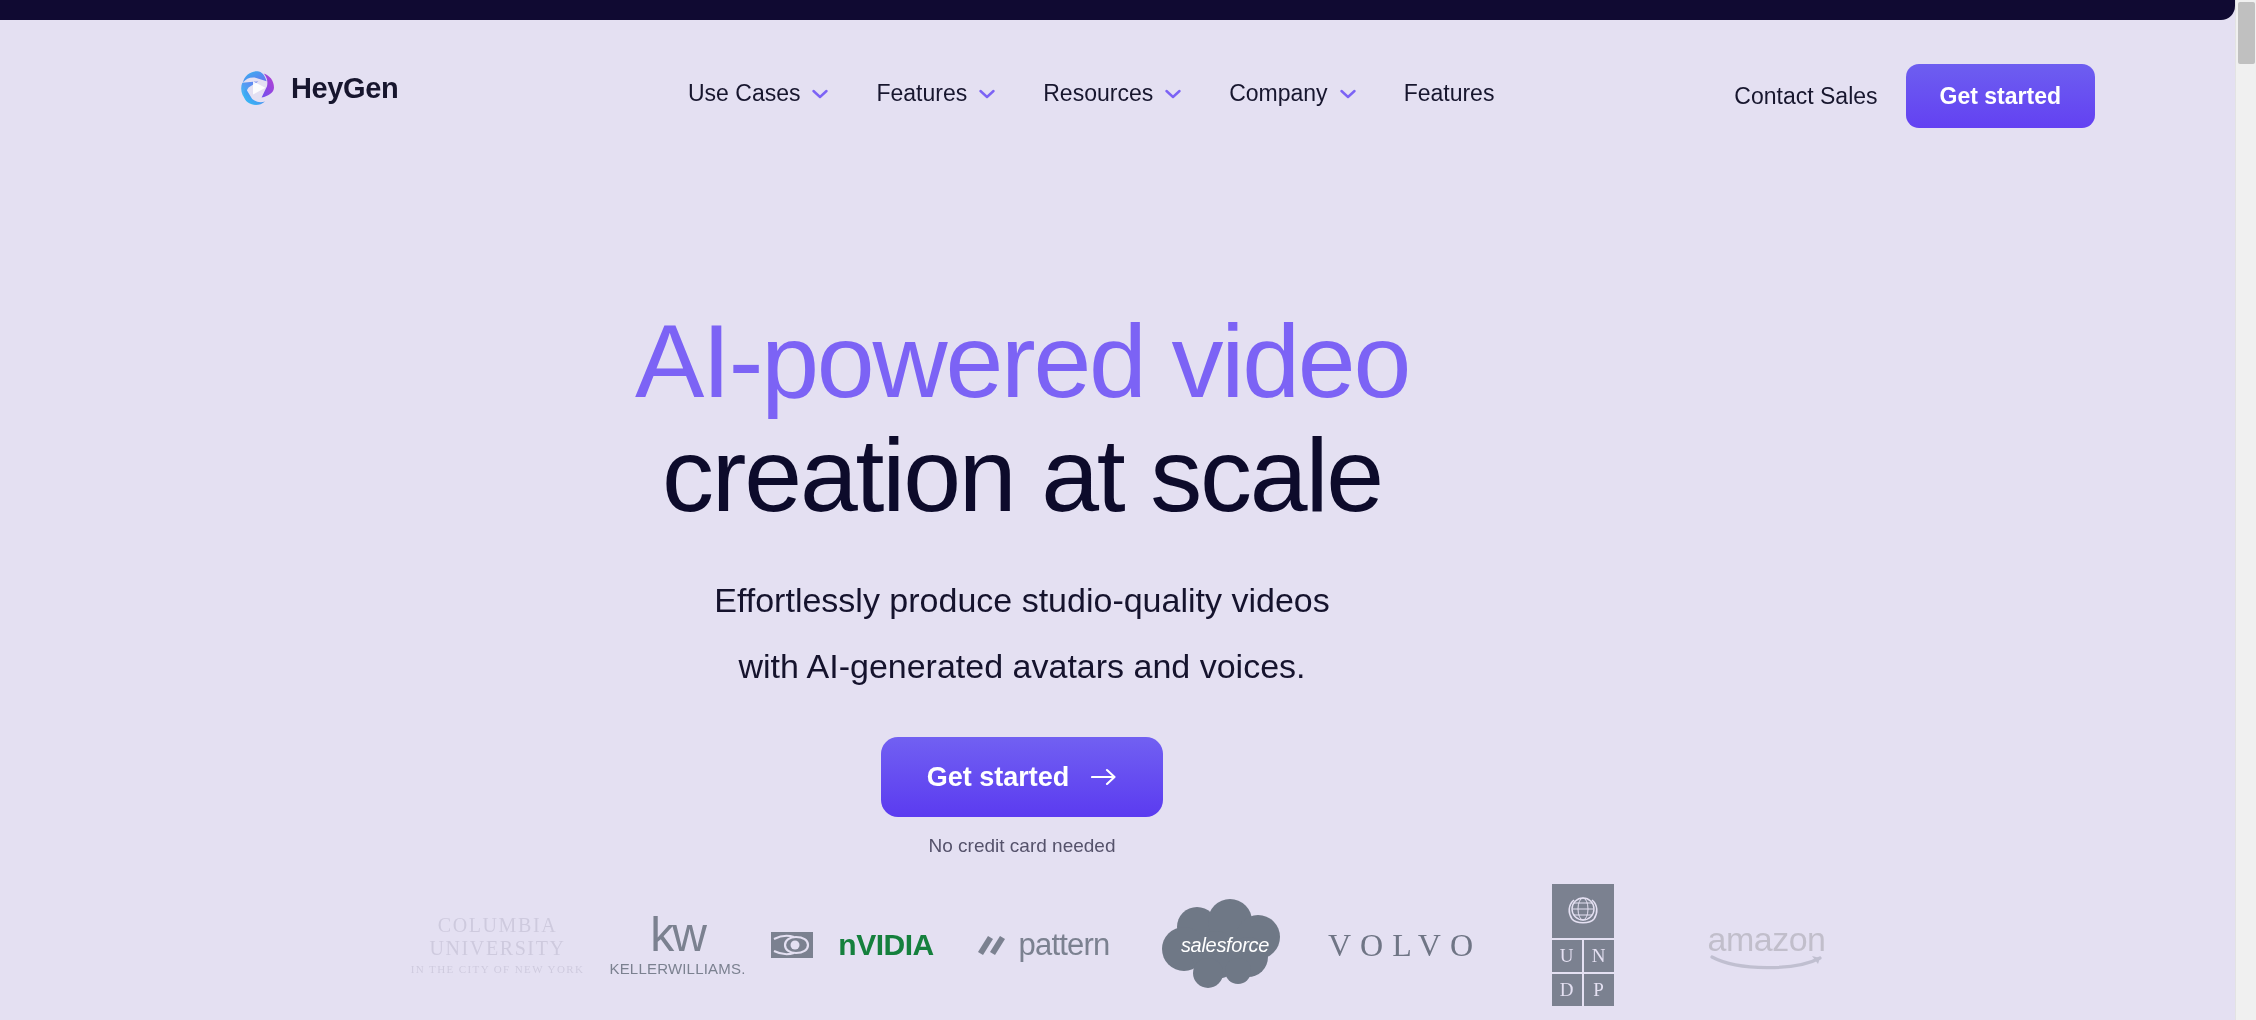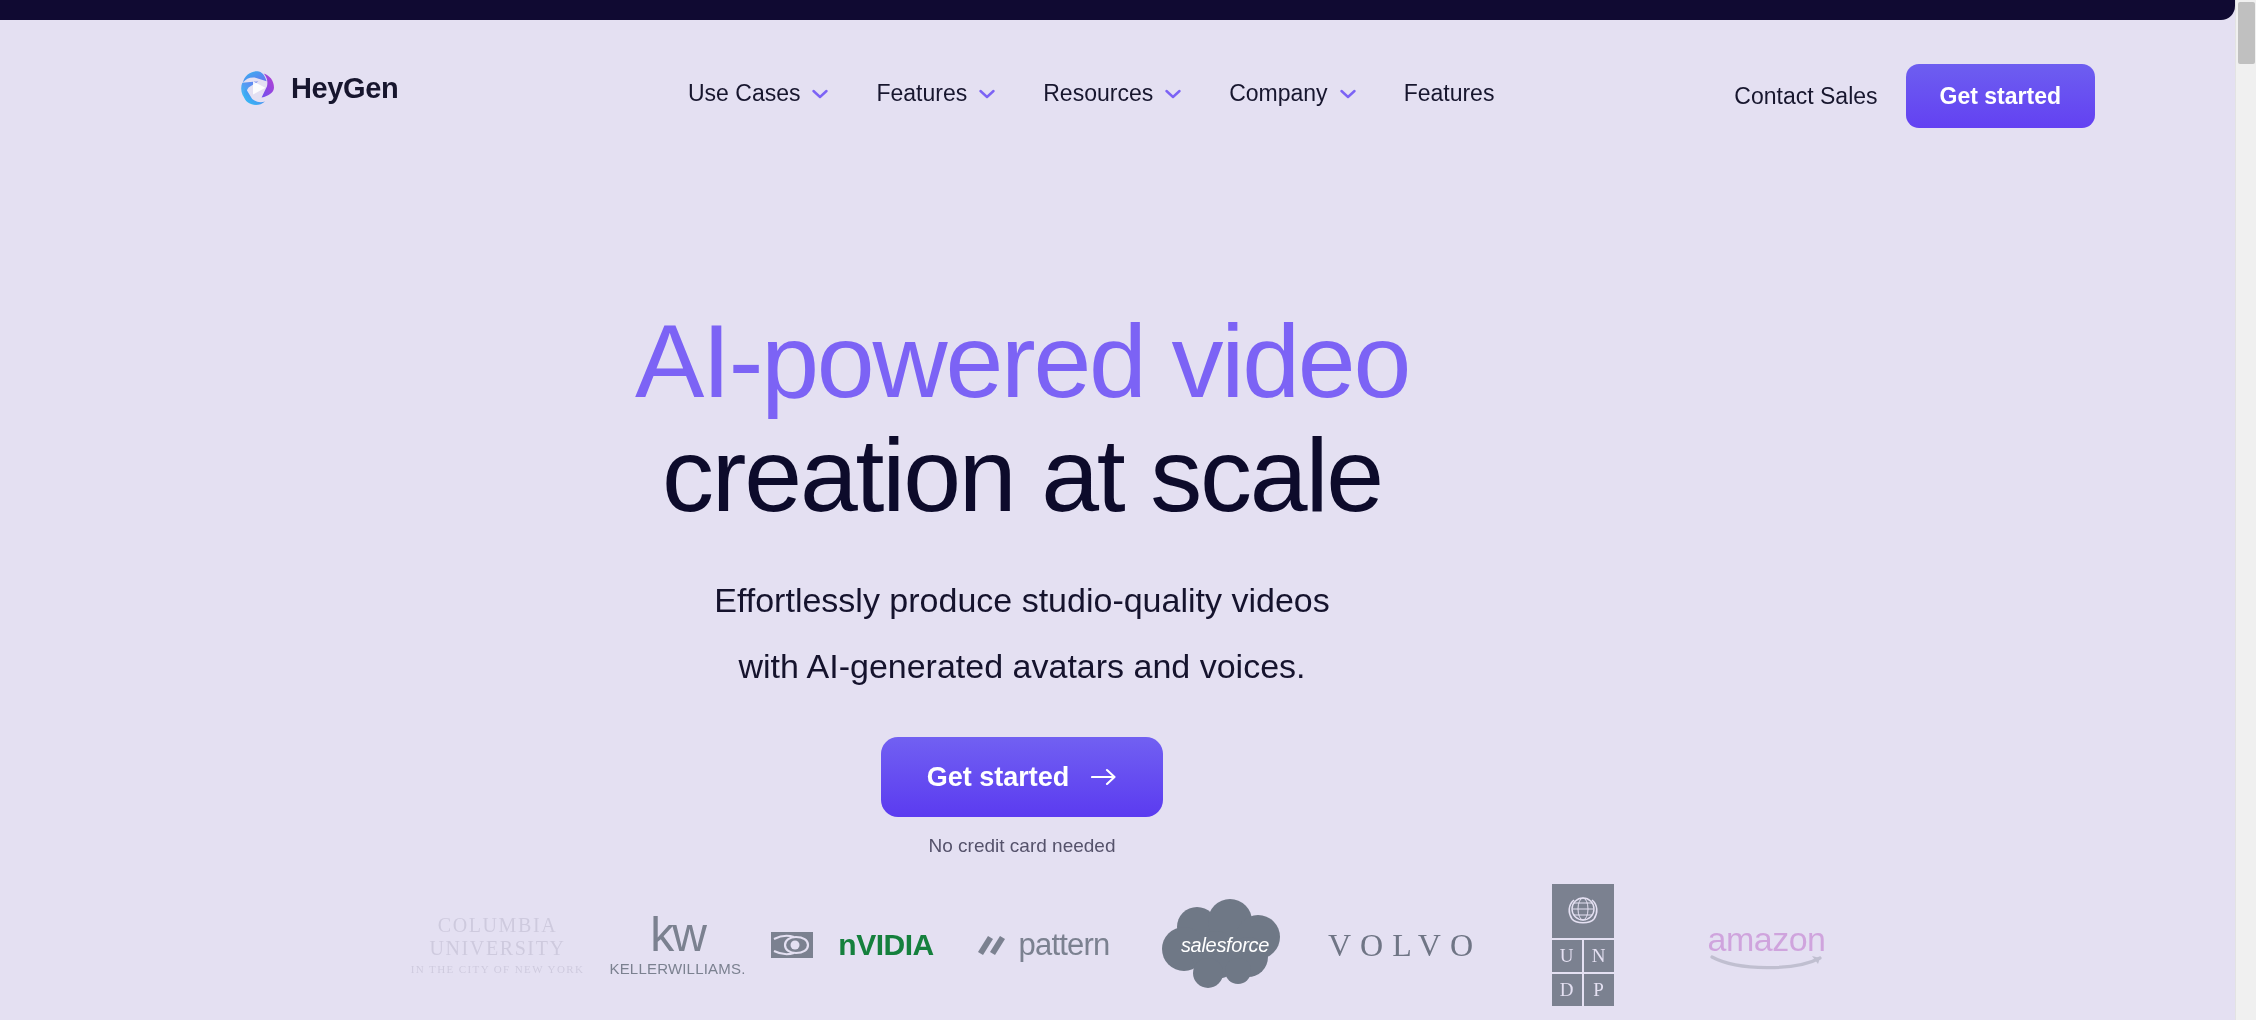--- a/index.html
+++ b/index.html
@@ -187,21 +187,21 @@
     display:flex; align-items:center; justify-content:center;
   }
   .undp-row { display:flex; height:32px; gap:2px; margin-top:2px; }
   .undp-box {
     flex:1; background:#7b8190; color:#e4e0f2;
     display:flex; align-items:center; justify-content:center;
     font-size:19px; font-family:"Liberation Serif", serif;
   }
   .undp-row.second { margin-top:2px; }
 
-  .amazon-mark { position:relative; color:#a21caf; }
+  .amazon-mark { position:relative; color:#737373; }
   .amazon-mark .az-word {
     font-size:34px; letter-spacing:-0.5px; display:block;
   }
   .az-swoosh { display:block; width:120px; height:18px; margin-top:-6px; }
 </style>
 </head>
 <body>
 
 <div id="viewport">
 

